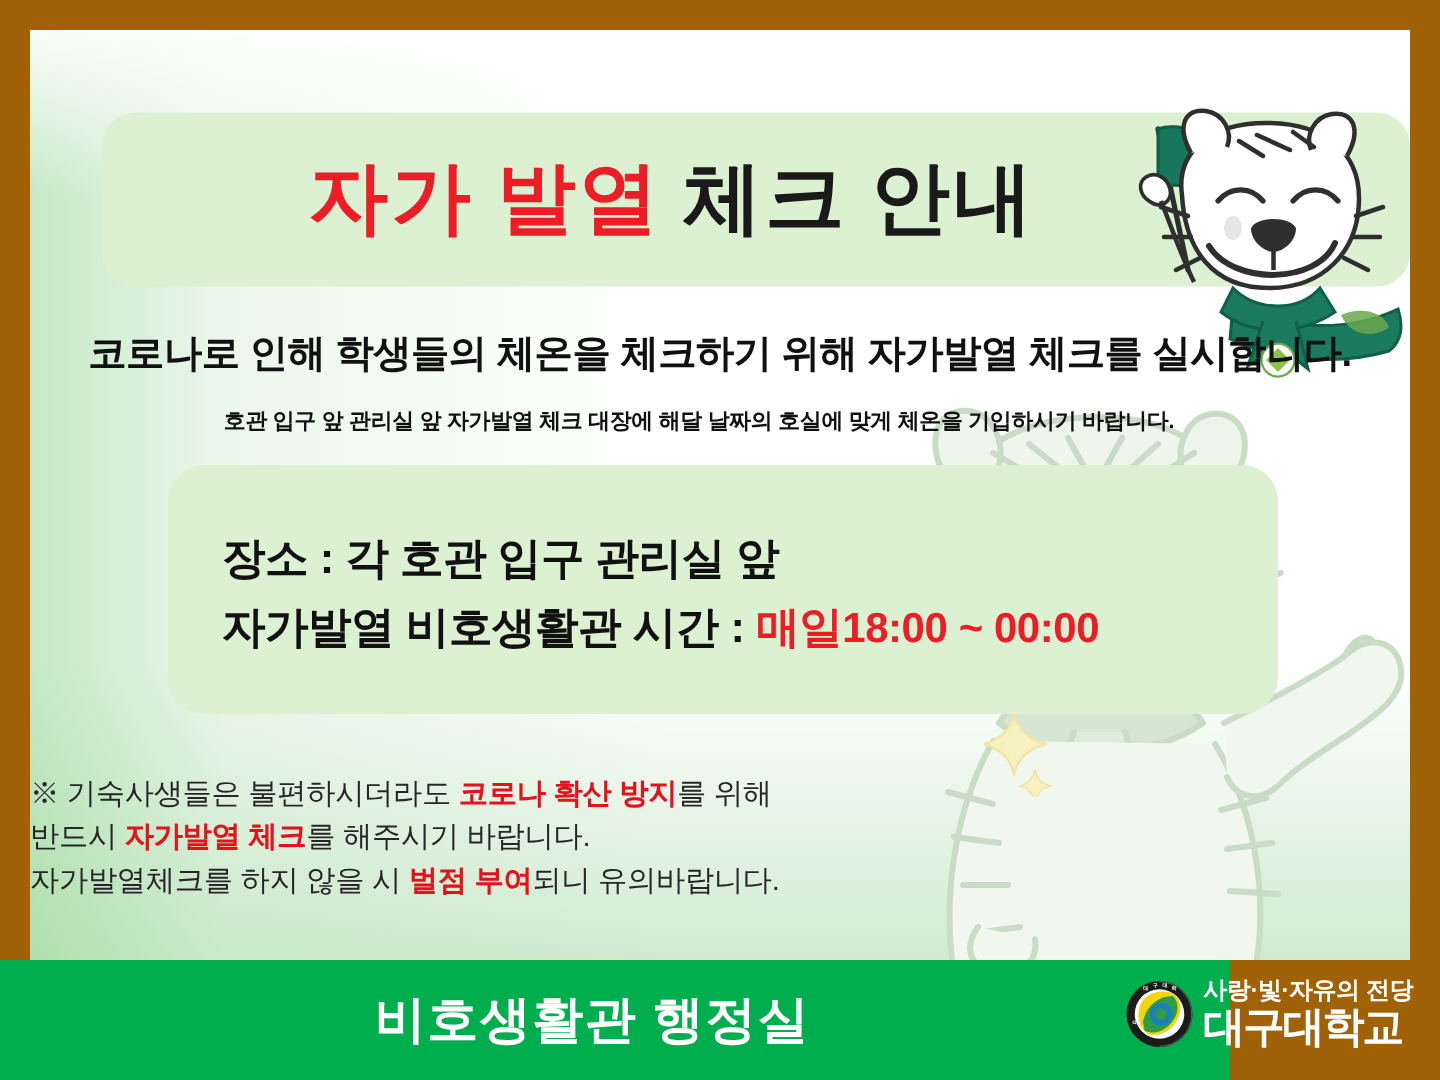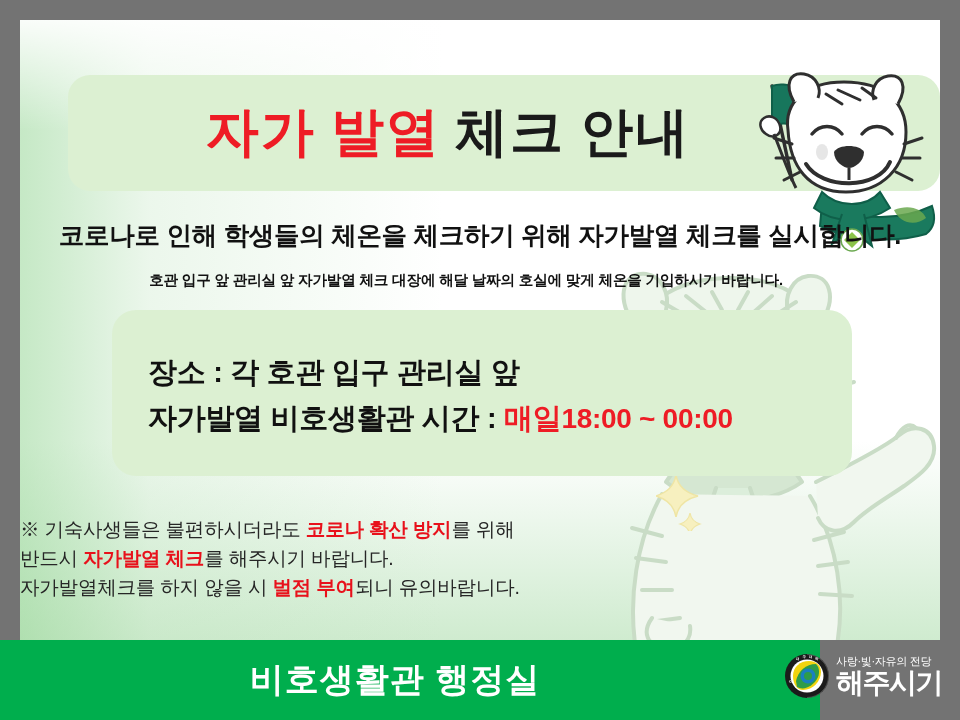--- a/index.html
+++ b/index.html
@@ -5,21 +5,21 @@
   * { margin:0; padding:0; box-sizing:border-box; }
   html,body { width:960px; height:720px; }
   body {
     font-family: "Liberation Sans", sans-serif;
     background:#00ae4d;
     overflow:hidden;
     position:relative;
   }
   #poster {
     position:absolute; left:0; top:0; width:960px; height:720px;
-    background:#737373;
+    background:#a16207;
   }
   
   .canvas {
     position:absolute;
     left:20px; top:20px; width:920px; height:620px;
     background:#ffffff;
     overflow:hidden;
   }
   
   .wash-left {
@@ -130,21 +130,21 @@
     color:#ffffff; font-size:34px; font-weight:700; letter-spacing:1px;
     white-space:nowrap;
   }
   .logo-wrap {
     position:absolute; right:18px; top:653px;
     display:flex; align-items:center; gap:6px;
   }
   .logo-emblem { width:46px; height:46px; flex:0 0 auto; }
   .logo-textwrap { display:flex; flex-direction:column; line-height:1; }
   .logo-tagline {
-    color:#ffffff; font-size:11px; font-weight:400;
+    color:#ffffff; font-size:16px; font-weight:700;
     letter-spacing:-0.3px; margin-bottom:2px; white-space:nowrap;
   }
   .logo-name {
     color:#ffffff; font-size:28px; font-weight:700;
     letter-spacing:-1.5px; white-space:nowrap;
   }
 </style>
 </head>
 <body>
 
@@ -286,17 +286,17 @@
         <text x="12" y="7">대</text>
           <text x="18.5" y="5">구</text>
           <text x="25" y="5">대</text>
           <text x="31" y="7">학</text>
         <text x="7" y="30" transform="rotate(-70 7 30)">D</text>
       </g>
       <path d="M23 1.5 A21.5 21.5 0 0 1 23 44.5" fill="none" stroke="#ffffff" stroke-width="0.6" opacity="0.35"></path>
     </svg>
     <div class="logo-textwrap">
       <div class="logo-tagline">사랑·빛·자유의 전당</div>
-      <div class="logo-name">해주시기</div>
+      <div class="logo-name">대구대학교</div>
     </div>
   </div>
 
 </div>
 
 </body></html>

